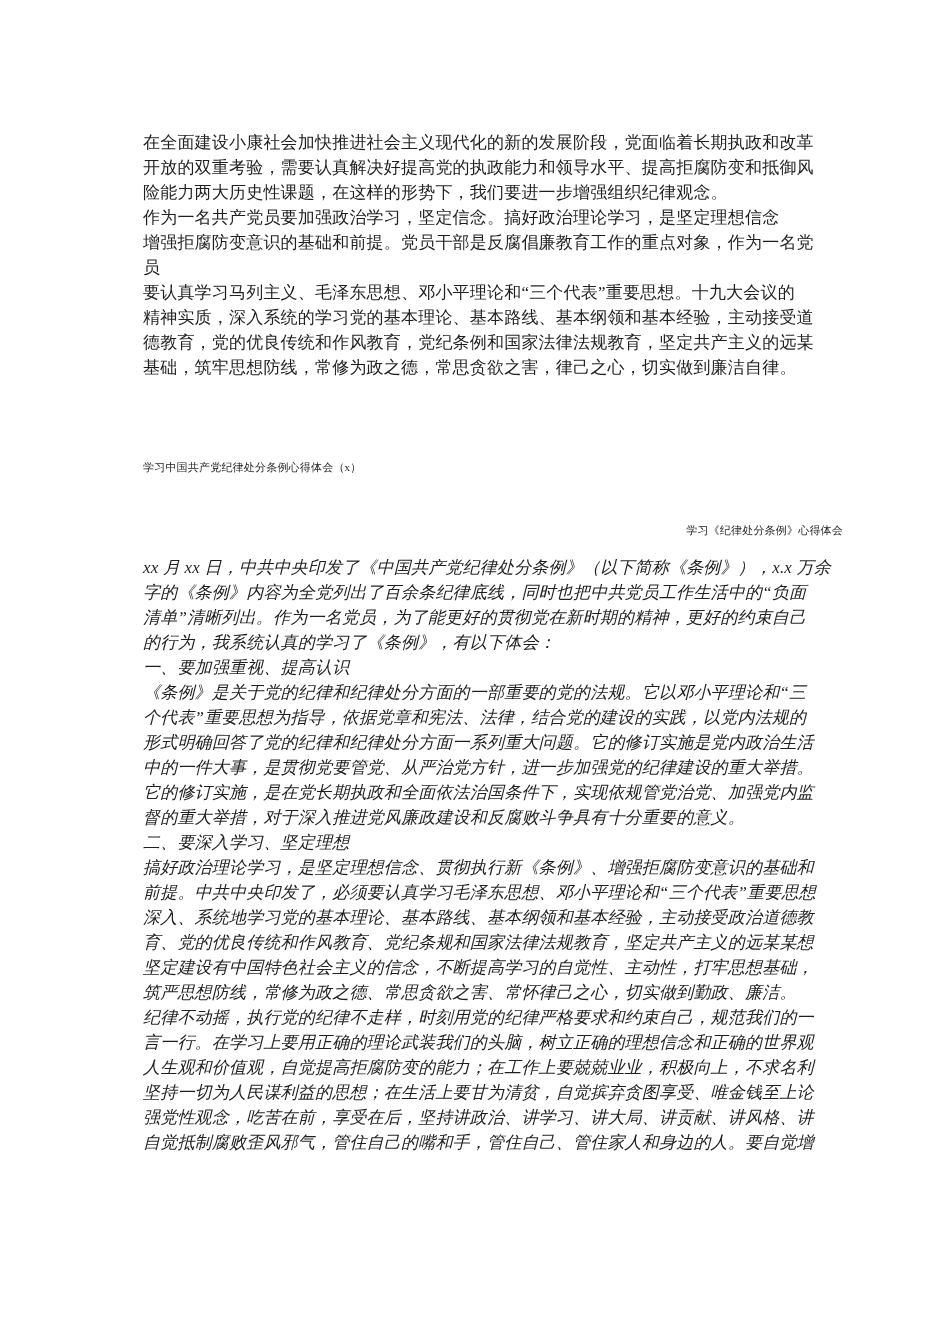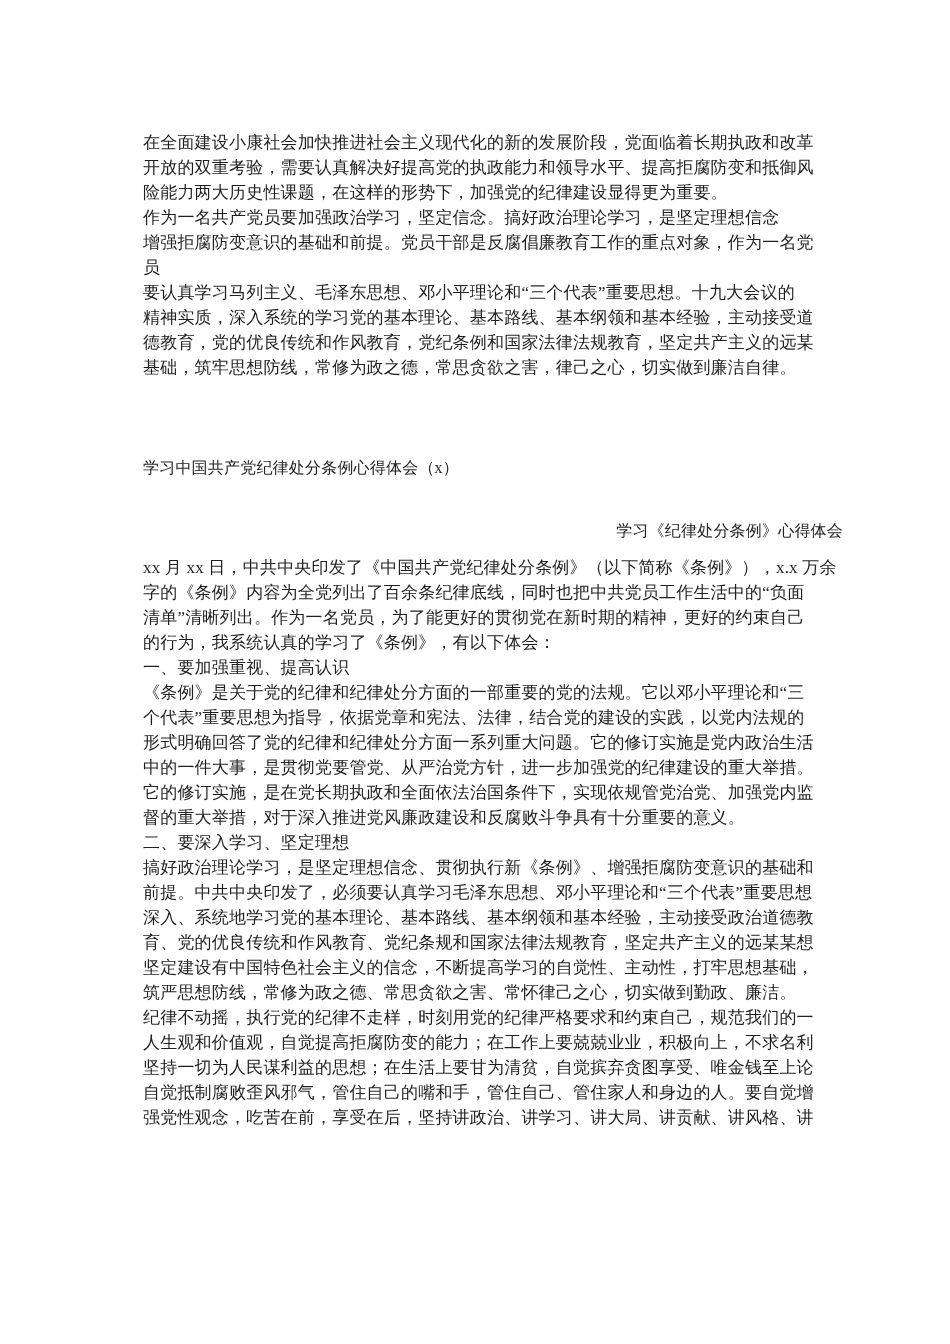--- a/index.html
+++ b/index.html
@@ -34,38 +34,38 @@
     line-height: 25px;
     white-space: nowrap;
   }
   .heading-line {
     position: absolute;
     left: 143px;
     width: 700px;
     height: 25px;
     line-height: 25px;
     color: #1f1f1f;
-    font-size: 16px;
+    font-size: 11px;
     letter-spacing: 0.2px;
     white-space: nowrap;
   }
   #intro-block    { top: 130px; }
   #doc-title      { top: 455px; }
   #doc-subtitle   { top: 518px; text-align: right; }
-  #body-block     { top: 555px; }
+  #body-block     { top: 555px; font-style: italic; }
 </style>
 </head>
 <body>
 
 <div class="page">
 
   <div id="intro-block" class="text-block">
       <div class="line">在全面建设小康社会加快推进社会主义现代化的新的发展阶段，党面临着长期执政和改革</div>
       <div class="line">开放的双重考验，需要认真解决好提高党的执政能力和领导水平、提高拒腐防变和抵御风</div>
-      <div class="line">险能力两大历史性课题，在这样的形势下，加强党的纪律建设显得更为重要。</div>
+      <div class="line">险能力两大历史性课题，在这样的形势下，我们要进一步增强组织纪律观念。</div>
       <div class="line">作为一名共产党员要加强政治学习，坚定信念。搞好政治理论学习，是坚定理想信念</div>
       <div class="line">增强拒腐防变意识的基础和前提。党员干部是反腐倡廉教育工作的重点对象，作为一名党</div>
       <div class="line">员</div>
       <div class="line">要认真学习马列主义、毛泽东思想、邓小平理论和“三个代表”重要思想。十九大会议的</div>
       <div class="line">精神实质，深入系统的学习党的基本理论、基本路线、基本纲领和基本经验，主动接受道</div>
       <div class="line">德教育，党的优良传统和作风教育，党纪条例和国家法律法规教育，坚定共产主义的远某</div>
       <div class="line">基础，筑牢思想防线，常修为政之德，常思贪欲之害，律己之心，切实做到廉洁自律。</div>
     </div>
 
   <div id="doc-title" class="heading-line">学习中国共产党纪律处分条例心得体会（x）</div>
@@ -85,19 +85,20 @@
       <div class="line">它的修订实施，是在党长期执政和全面依法治国条件下，实现依规管党治党、加强党内监</div>
       <div class="line">督的重大举措，对于深入推进党风廉政建设和反腐败斗争具有十分重要的意义。</div>
       <div class="line">二、要深入学习、坚定理想</div>
       <div class="line">搞好政治理论学习，是坚定理想信念、贯彻执行新《条例》、增强拒腐防变意识的基础和</div>
       <div class="line">前提。中共中央印发了，必须要认真学习毛泽东思想、邓小平理论和“三个代表”重要思想</div>
       <div class="line">深入、系统地学习党的基本理论、基本路线、基本纲领和基本经验，主动接受政治道德教</div>
       <div class="line">育、党的优良传统和作风教育、党纪条规和国家法律法规教育，坚定共产主义的远某某想</div>
       <div class="line">坚定建设有中国特色社会主义的信念，不断提高学习的自觉性、主动性，打牢思想基础，</div>
       <div class="line">筑严思想防线，常修为政之德、常思贪欲之害、常怀律己之心，切实做到勤政、廉洁。</div>
       <div class="line">纪律不动摇，执行党的纪律不走样，时刻用党的纪律严格要求和约束自己，规范我们的一</div>
+      <div class="line">言一行。在学习上要用正确的理论武装我们的头脑，树立正确的理想信念和正确的世界观</div>
       <div class="line">人生观和价值观，自觉提高拒腐防变的能力；在工作上要兢兢业业，积极向上，不求名利</div>
       <div class="line">坚持一切为人民谋利益的思想；在生活上要甘为清贫，自觉摈弃贪图享受、唯金钱至上论</div>
+      <div class="line">强党性观念，吃苦在前，享受在后，坚持讲政治、讲学习、讲大局、讲贡献、讲风格、讲</div>
       <div class="line">自觉抵制腐败歪风邪气，管住自己的嘴和手，管住自己、管住家人和身边的人。要自觉增</div>
-      <div class="line">强党性观念，吃苦在前，享受在后，坚持讲政治、讲学习、讲大局、讲贡献、讲风格、讲</div>
     </div>
 
 </div>
 
 </body></html>

